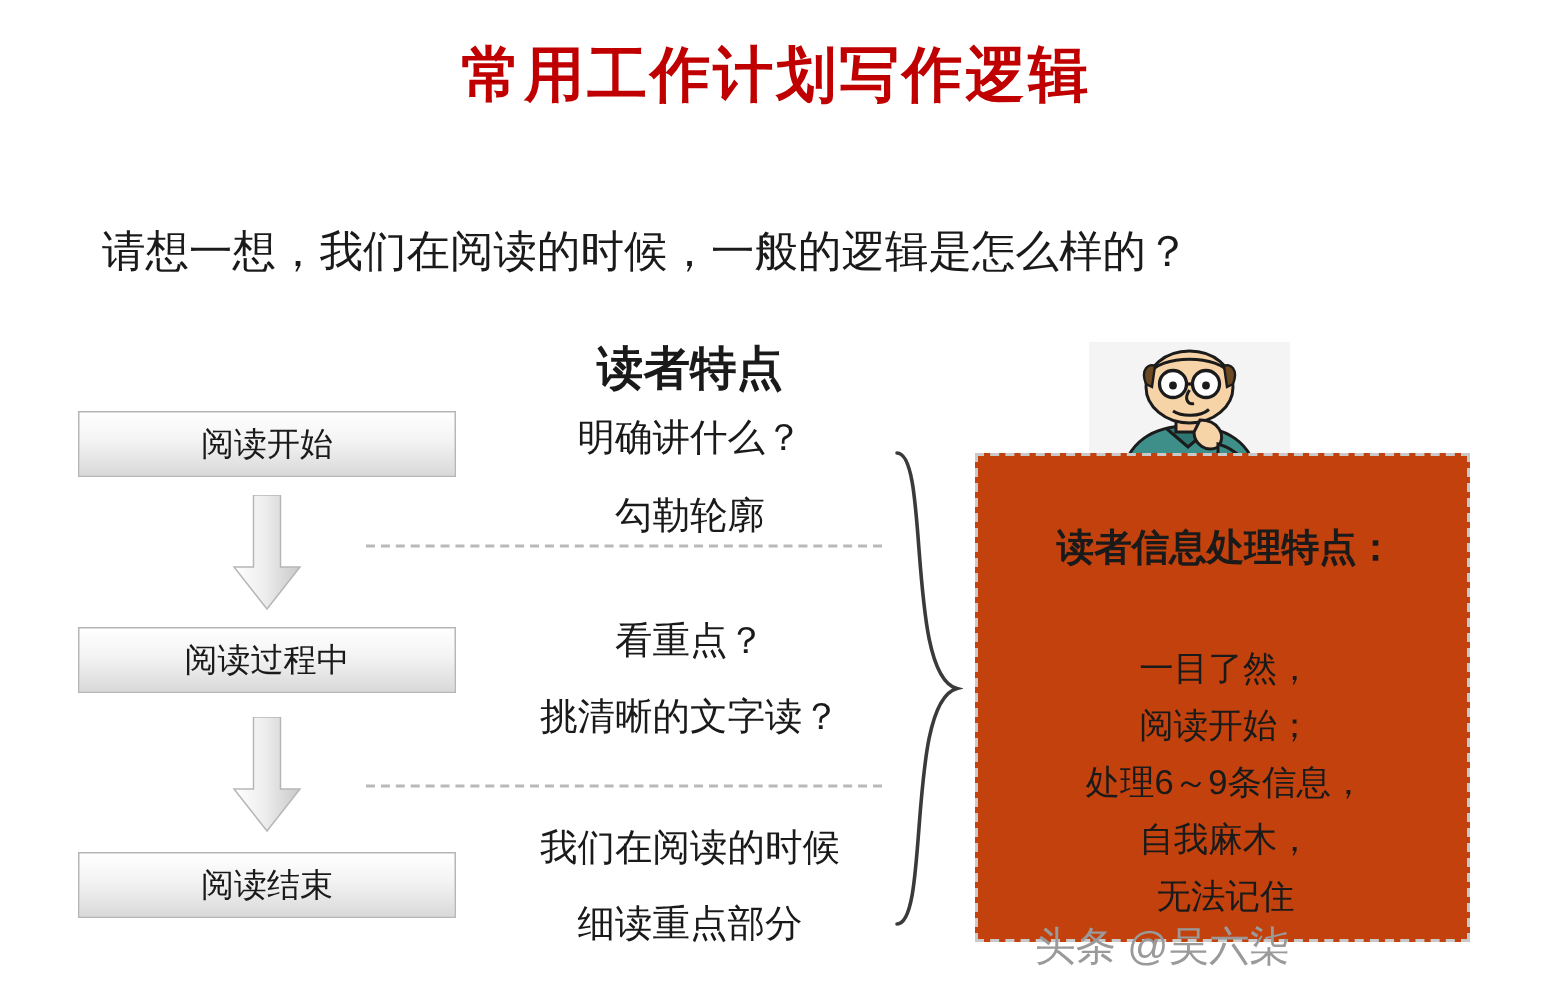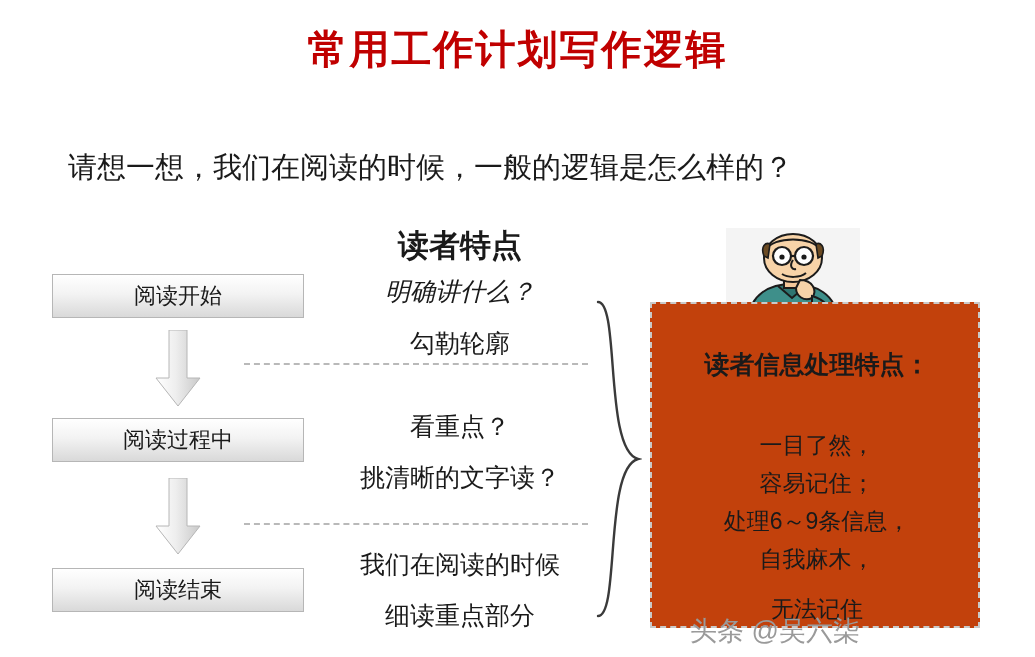--- a/index.html
+++ b/index.html
@@ -83,21 +83,21 @@
   }
   .center-line {
     position: absolute;
     width: 320px;
     left: 300px;
     text-align: center;
     font-size: 25px;
     color: #1a1a1a;
     white-space: nowrap;
   }
-  #cl-0 { top: 275px; font-style: italic; }
+  #cl-0 { top: 275px; }
   #cl-1 { top: 327px; }
   #cl-2 { top: 410px; }
   #cl-3 { top: 461px; }
   #cl-4 { top: 548px; }
   #cl-5 { top: 599px; }
 
   
   .dashed-sep {
     position: absolute;
     left: 244px;
@@ -157,21 +157,21 @@
     text-align: center;
     font-size: 23px;
     color: #1a1a1a;
     white-space: nowrap;
   }
   #il-0 { top: 88px; }
   #il-1 { top: 126px; }
   #il-2 { top: 164px; }
   #il-3 { top: 202px; }
   #il-4 { top: 240px; }
-  #il-5 { top: 278px; margin-top: 12px; }
+  #il-5 { top: 278px; }
 
   
   .watermark {
     position: absolute;
     right: 14px;
     bottom: 8px;
     font-size: 27px;
     color: #9a9a9a;
     white-space: nowrap;
   }
@@ -259,21 +259,21 @@
 
       <path d="M74 52 C86 52 92 62 86 70 C78 74 70 68 70 60 Z" fill="#f7d3a8" stroke="#1b1b1b" stroke-width="2"></path>
 
       <path d="M86 68 C100 72 106 82 108 92 L86 92 Z" fill="#3e8f8a" stroke="#1b1b1b" stroke-width="2"></path>
     </svg>
   </div>
 
   <div class="infobox">
     <div class="info-title">读者信息处理特点：</div>
     <div class="info-line" id="il-1">一目了然，</div>
-    <div class="info-line" id="il-2">容易记住；</div>
+    <div class="info-line" id="il-2">阅读开始；</div>
     <div class="info-line" id="il-3">处理6～9条信息，</div>
     <div class="info-line" id="il-4">自我麻木，</div>
     <div class="info-line" id="il-5">无法记住</div>
   </div>
 
   <div class="watermark">头条 @吴六柒</div>
 
 </div>
 
 </body></html>

